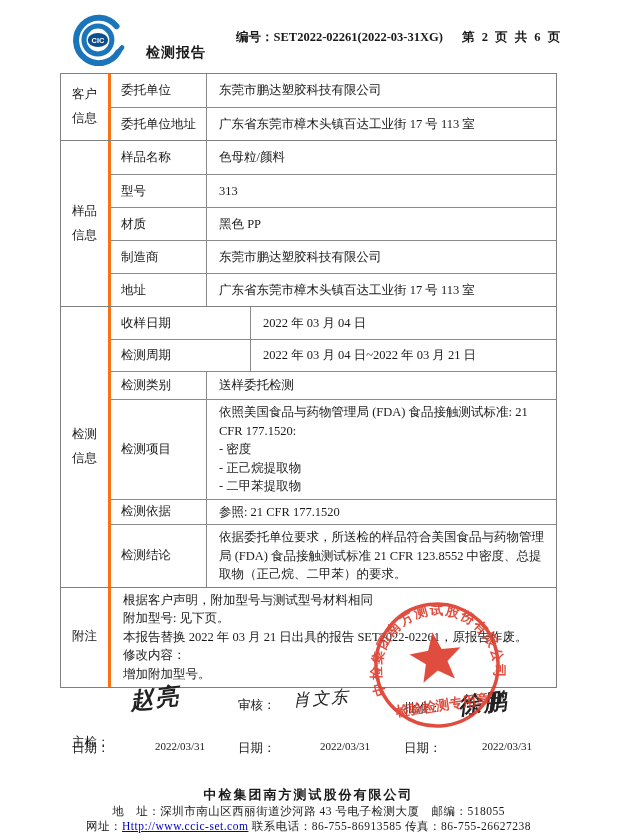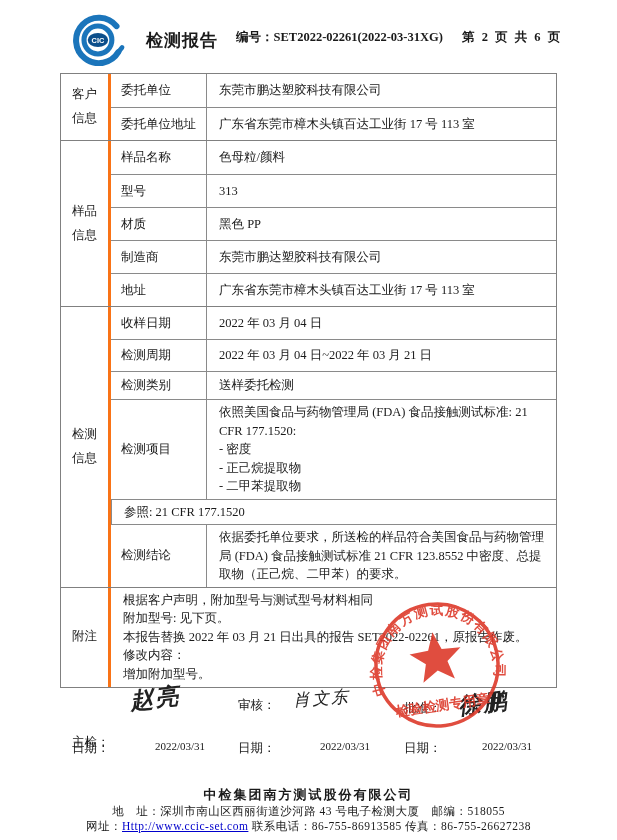--- a/index.html
+++ b/index.html
@@ -3,36 +3,36 @@
 <meta charset="utf-8">
 <style>
   html,body{margin:0;padding:0;background:#fff;}
   .page{
     position:relative;width:617px;height:840px;background:#fff;
     font-family:"Liberation Serif","DejaVu Serif",serif;color:#1a1a1a;overflow:hidden;
   }
   
   .hdr{position:absolute;left:0;top:0;width:617px;height:84px;}
   .logo{position:absolute;left:66px;top:14px;width:62px;height:52px;}
-  .hdr-title{position:absolute;left:146px;top:29px;font-size:17px;font-weight:bold;letter-spacing:1px;}
+  .hdr-title{position:absolute;left:146px;top:44px;font-size:14px;font-weight:bold;letter-spacing:1px;}
   .hdr-no{position:absolute;left:236px;top:29px;font-size:12.5px;font-weight:bold;}
   .hdr-page{position:absolute;left:462px;top:29px;font-size:12.5px;font-weight:bold;letter-spacing:2px;}
   
   .rtable{position:absolute;left:60px;top:73px;width:497px;border:1px solid #808080;box-sizing:border-box;}
   .sec{display:flex;border-top:1px solid #808080;}
   .sec:first-child{border-top:none;}
   .sec-label{flex:0 0 47px;display:flex;align-items:center;justify-content:center;border-right:3px solid #f97316;font-size:12.5px;}
   .sec-label span{display:block;width:2.1em;text-align:center;word-break:break-all;line-height:1.9;}
   .sec-rows{flex:1;display:flex;flex-direction:column;min-width:0;}
   .row{display:flex;border-top:1px solid #8a8a8a;box-sizing:border-box;}
   .row:first-child{border-top:none;}
   .fl{flex:0 0 95px;display:flex;align-items:center;padding-left:10px;box-sizing:border-box;font-size:12.5px;}
   .fv{flex:1;display:flex;align-items:center;border-left:1px solid #8a8a8a;padding:3px 8px 3px 12px;box-sizing:border-box;font-size:12.5px;line-height:18.5px;white-space:pre-line;min-width:0;}
   .note-row .fv{border-left:none;padding-left:12px;}
-  .h33{min-height:33px;} .h32{min-height:32px;} .h28{min-height:28px;}
+  .h33{min-height:33px;} .h32{min-height:32px;gap:44px;} .h28{min-height:28px;}
   .h93{min-height:93px;} .h23{min-height:23px;} .h51{min-height:51px;} .h99{min-height:99px;}
   
   .sig-label{position:absolute;font-size:12.5px;}
   .sig{position:absolute;font-size:23px;font-style:italic;color:#222;transform:rotate(-7deg);font-weight:bold;letter-spacing:2px;}
   .sig.small{font-size:17px;transform:rotate(-4deg);font-weight:normal;}
   .date-val{position:absolute;width:110px;text-align:center;font-size:11px;}
   
   .stamp{position:absolute;left:366px;top:594px;width:142px;height:142px;opacity:.9;transform:rotate(-8deg);pointer-events:none;}
   
   .ftr{position:absolute;left:0;top:786px;width:617px;text-align:center;}
@@ -122,20 +122,21 @@
           <div class="fv">送样委托检测</div>
         </div>
         <div class="row h93">
           <div class="fl">检测项目</div>
           <div class="fv">依照美国食品与药物管理局 (FDA) 食品接触测试标准: 21 CFR 177.1520:
 - 密度
 - 正己烷提取物
 - 二甲苯提取物</div>
         </div>
         <div class="row h23">
+          <div class="fl">检测依据</div>
           <div class="fv">参照: 21 CFR 177.1520</div>
         </div>
         <div class="row h51">
           <div class="fl">检测结论</div>
           <div class="fv">依据委托单位要求，所送检的样品符合美国食品与药物管理局 (FDA) 食品接触测试标准 21 CFR 123.8552 中密度、总提取物（正己烷、二甲苯）的要求。</div>
         </div>
       </div>
     </div>
 
     <div class="sec">

